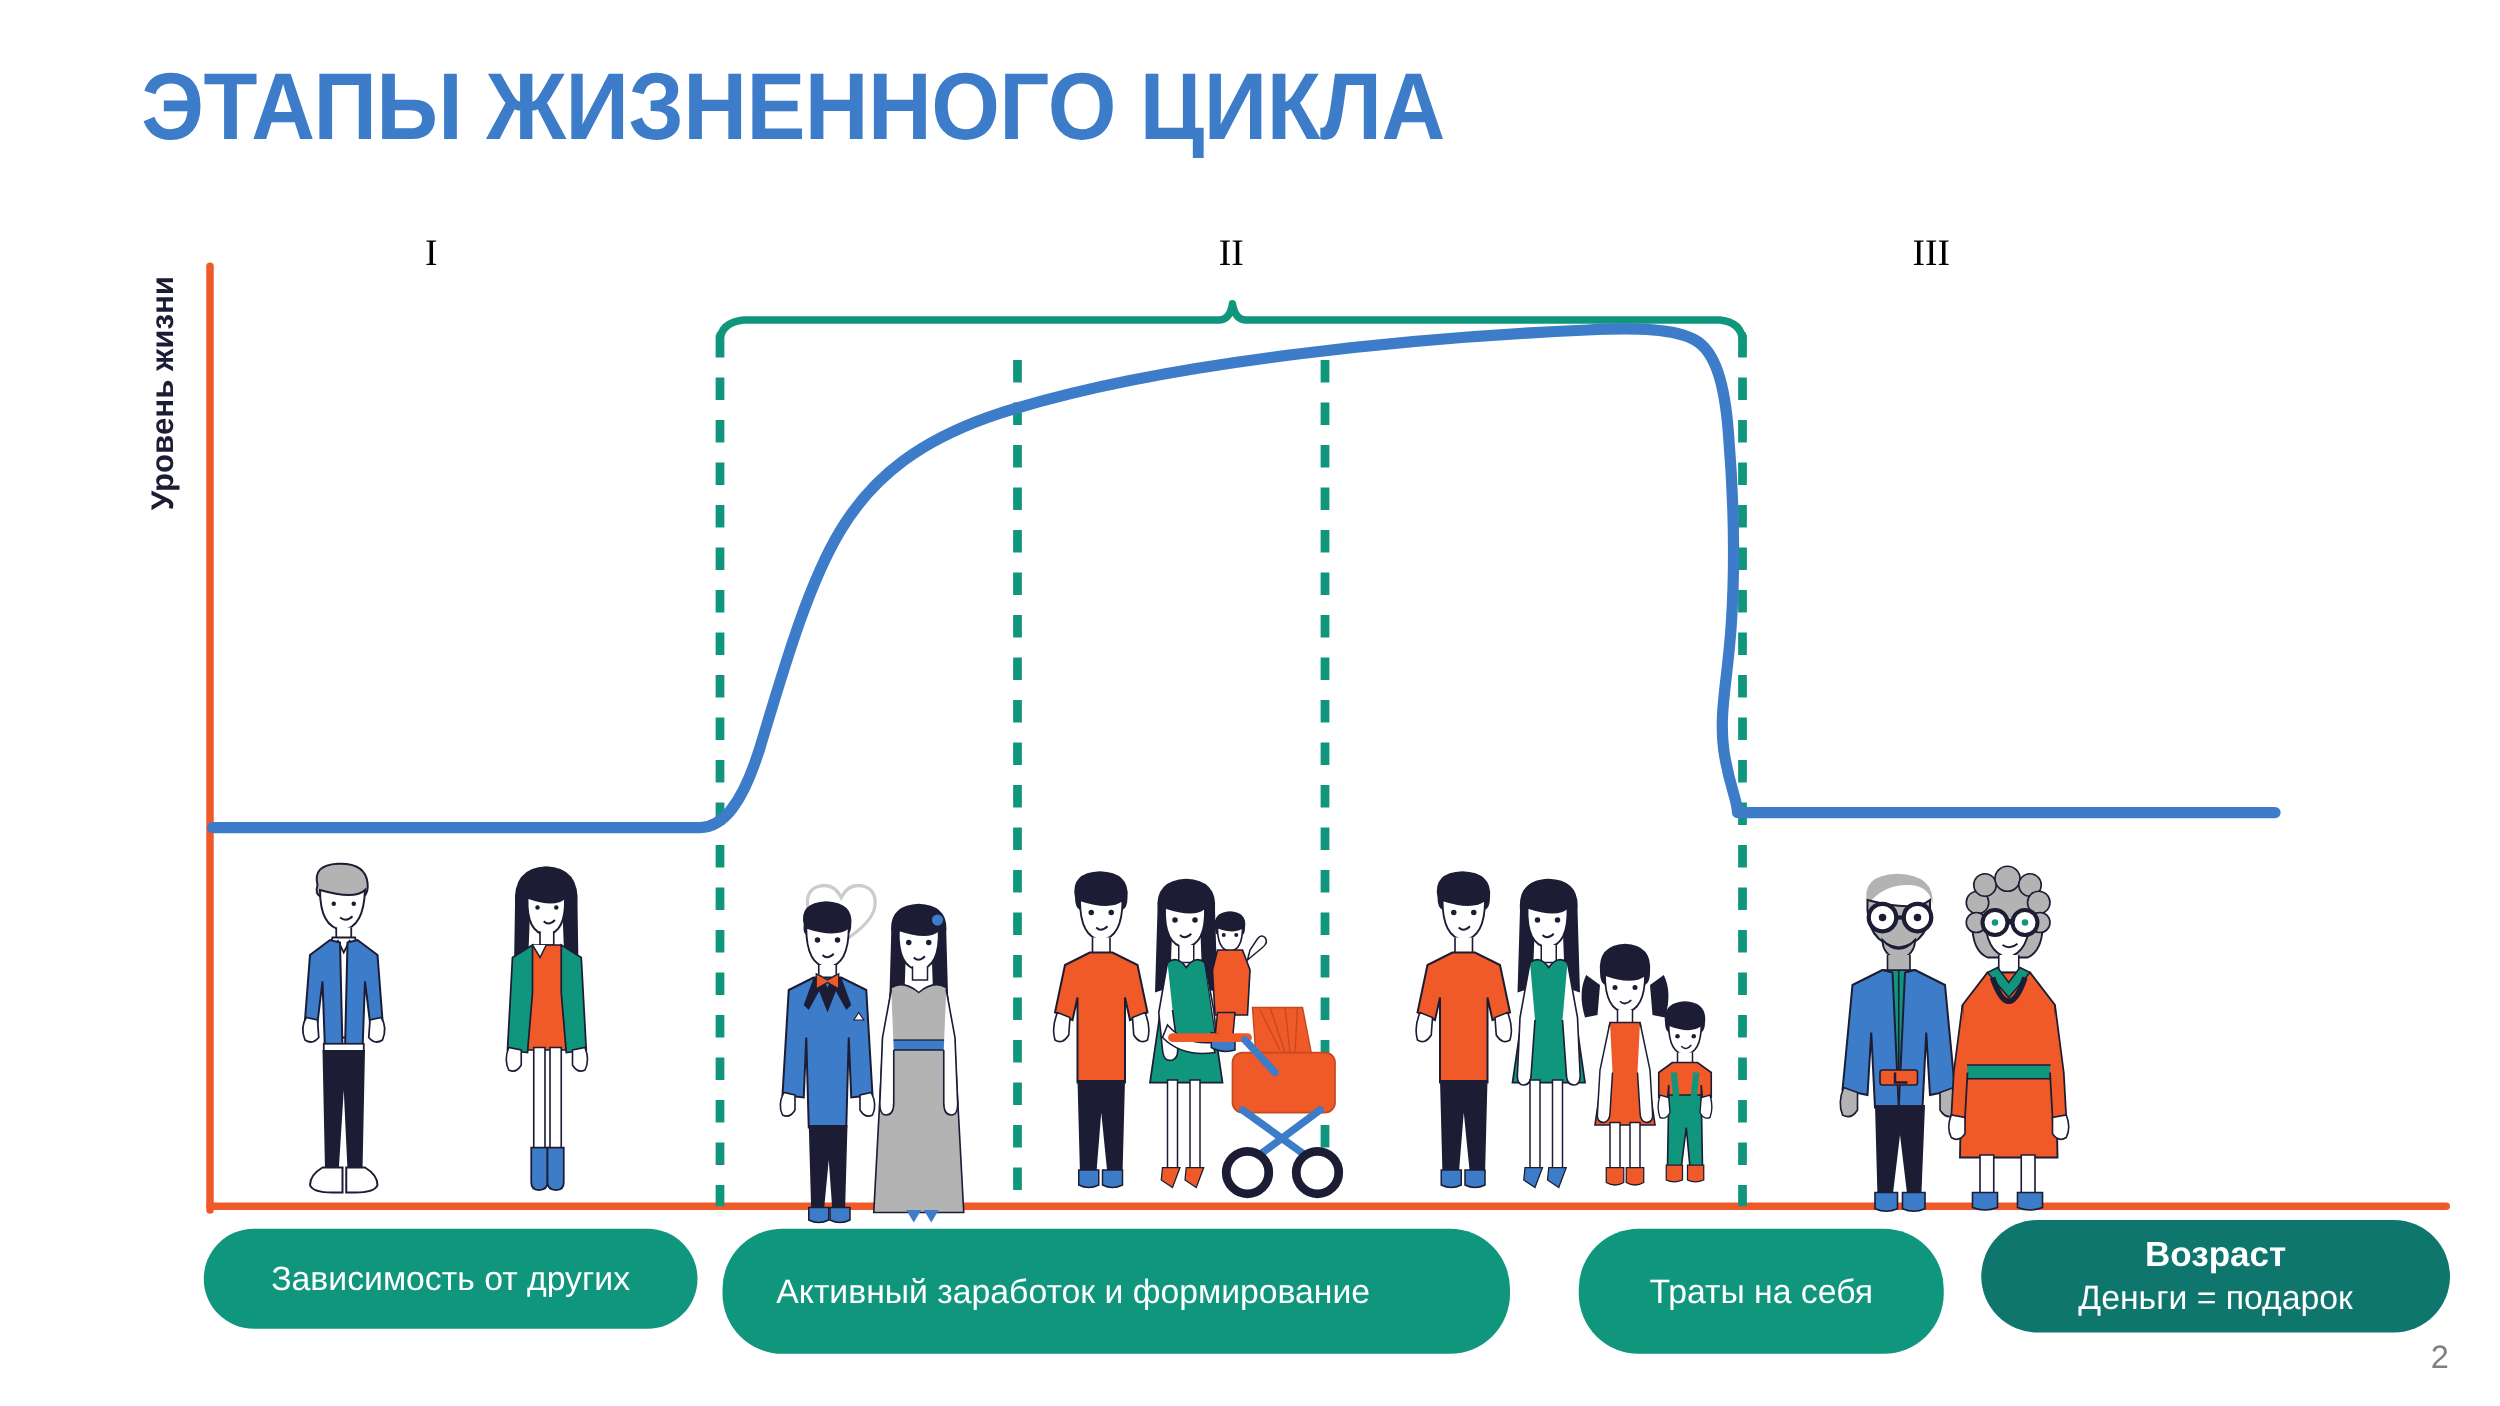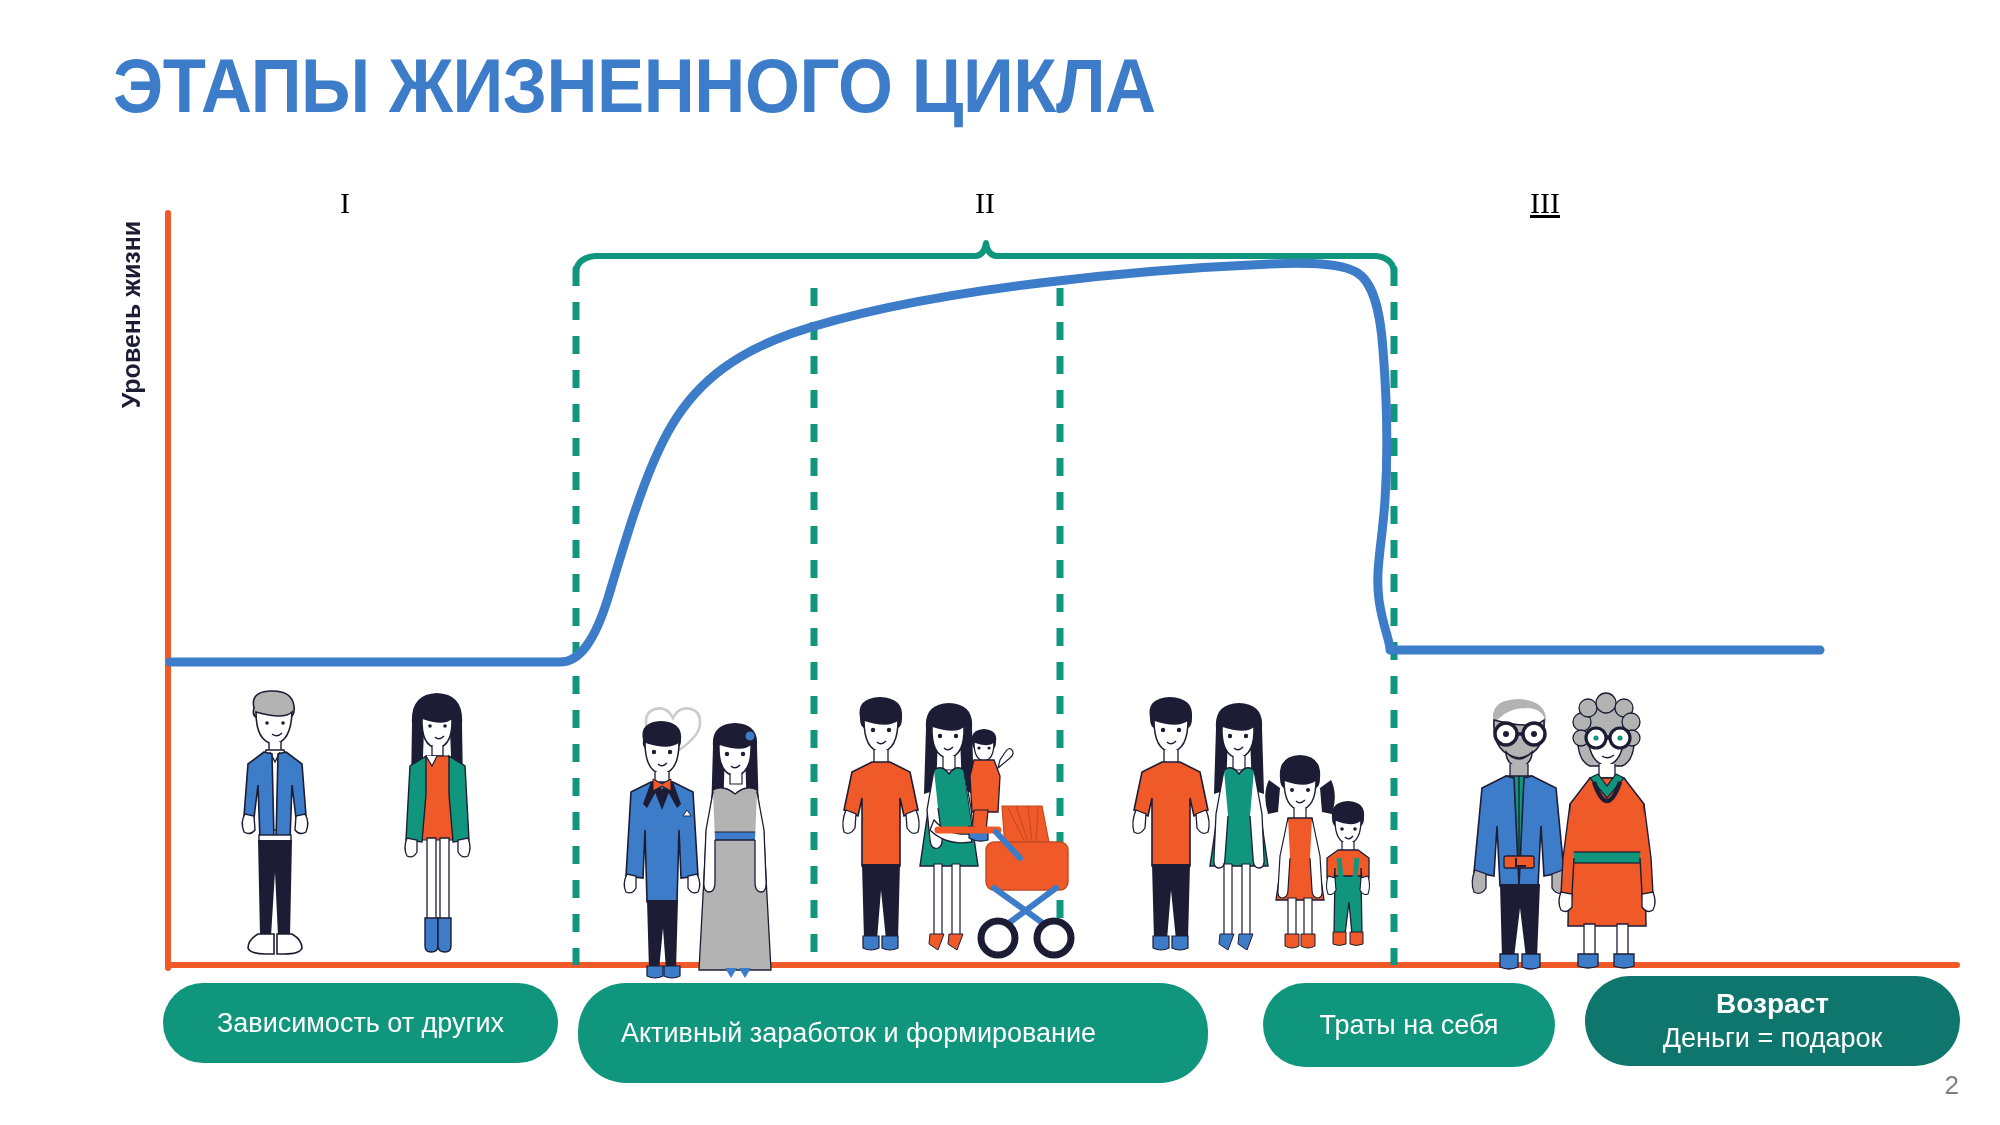--- a/index.html
+++ b/index.html
@@ -31,21 +31,21 @@
   .roman{
     position:absolute;
     font-size:30px;
     color:#000000;
     font-family:"Liberation Serif", serif;
     font-weight:400;
     white-space:nowrap;
   }
   #roman-1{left:340px;top:186px;}
   #roman-2{left:975px;top:186px;}
-  #roman-3{left:1530px;top:186px;text-decoration:underline;}
+  #roman-3{left:1530px;top:186px;}
 
   
   .ylabel{
     position:absolute;
     left:-4px; top:300px;
     width:270px;
     text-align:center;
     transform:rotate(-90deg);
     transform-origin:center center;
     font-size:25px;
@@ -68,21 +68,21 @@
     box-sizing:border-box;
     padding:6px 18px;
   }
   .pill .ln{display:block;white-space:nowrap;}
   .pill-teal{background:#11967e;}
   .pill-blue{background:#0f766e;}
 
   #pill-1{left:163px;top:983px;width:395px;height:80px;font-size:27px;}
   #pill-2{left:578px;top:983px;width:630px;height:100px;font-size:27px;
           justify-content:flex-start;padding-left:43px;}
-  #pill-3{left:1263px;top:983px;width:292px;height:84px;font-size:27px;}
+  #pill-3{left:1263px;top:983px;width:292px;height:100px;font-size:27px;}
   #pill-4{left:1585px;top:976px;width:375px;height:90px;font-size:27px;
           flex-direction:column;}
   #pill-2 .pill-col{display:flex;flex-direction:column;line-height:1.28;}
   #pill-4 .l1{font-weight:bold;font-size:28px;line-height:1.22;}
   #pill-4 .l2{font-size:27px;line-height:1.22;}
 
   
   .pagenum{
     position:absolute;right:41px;bottom:24px;
     font-size:26px;color:#808080;

